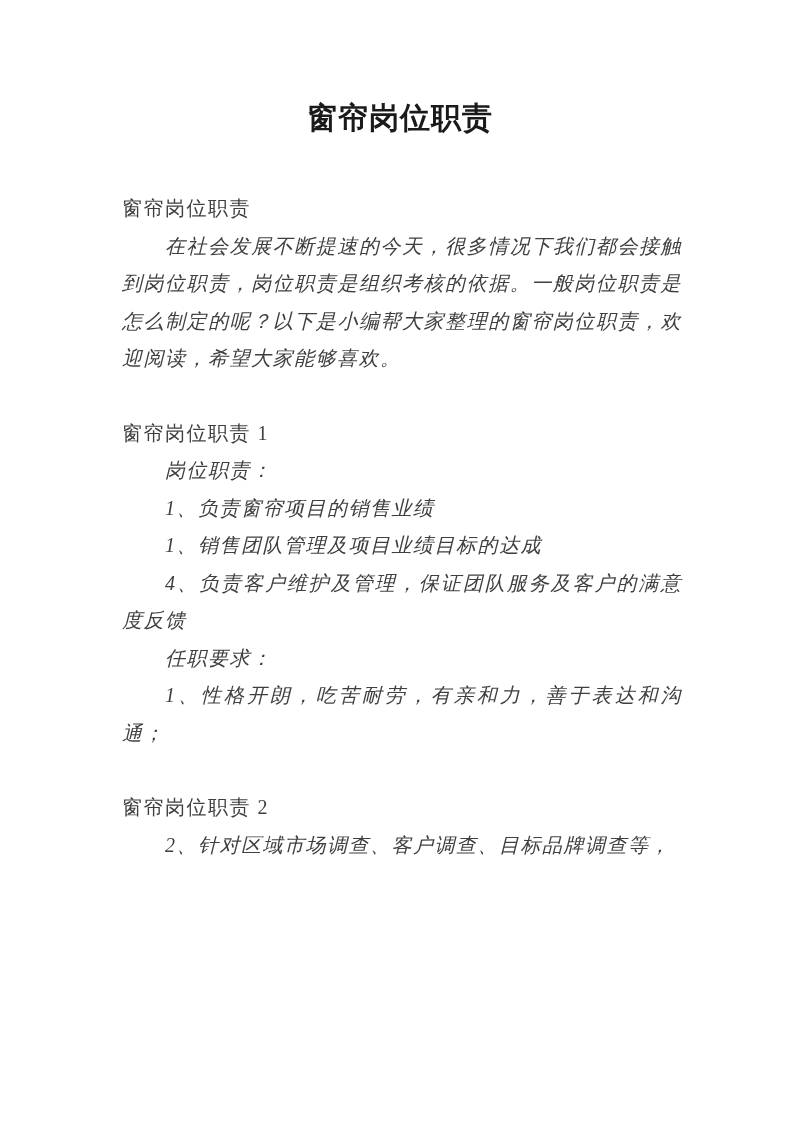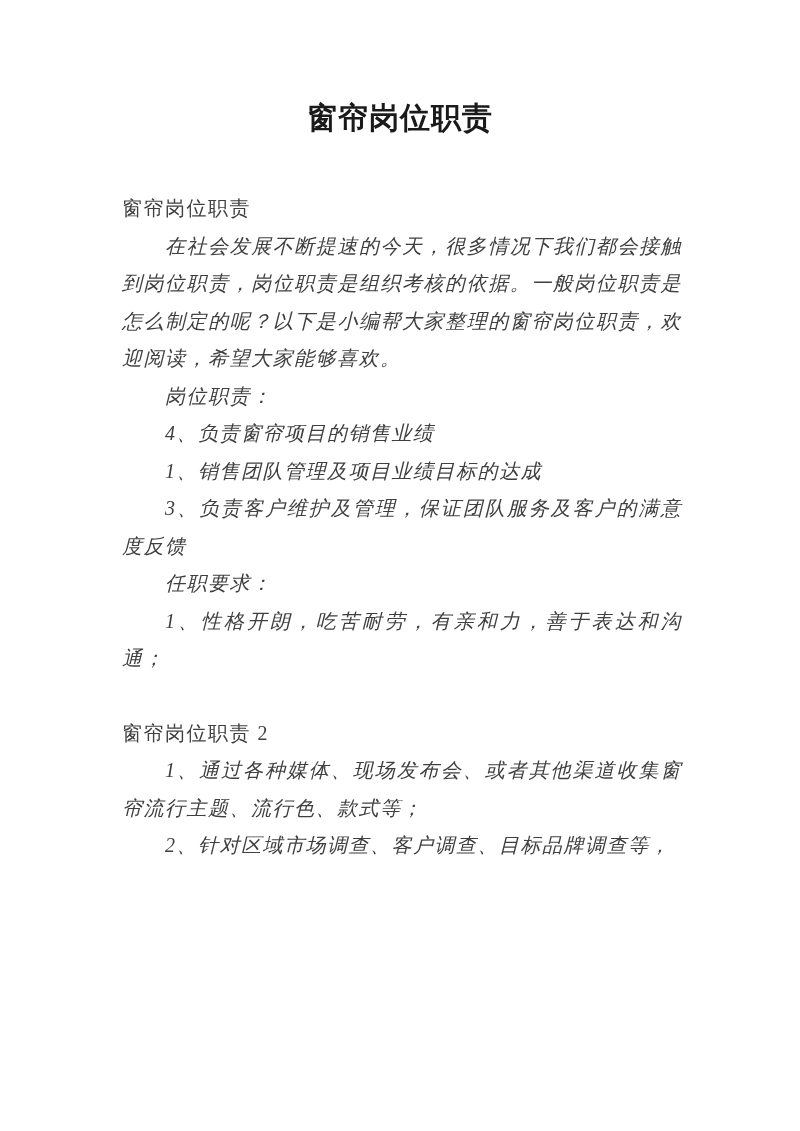--- a/index.html
+++ b/index.html
@@ -54,27 +54,27 @@
 <div class="page">
 
   <h1 class="doc-title">窗帘岗位职责</h1>
 
   <div class="content">
 
     <p>窗帘岗位职责</p>
 
     <p class="indent">在社会发展不断提速的今天，很多情况下我们都会接触到岗位职责，岗位职责是组织考核的依据。一般岗位职责是怎么制定的呢？以下是小编帮大家整理的窗帘岗位职责，欢迎阅读，希望大家能够喜欢。</p>
 
+    <p class="section-heading">窗帘岗位职责 1</p>
 
     <p class="indent">岗位职责：</p>
-    <p class="indent">4、负责窗帘项目的销售业绩</p>
+    <p class="indent">1、负责窗帘项目的销售业绩</p>
     <p class="indent">1、销售团队管理及项目业绩目标的达成</p>
-    <p class="indent">3、负责客户维护及管理，保证团队服务及客户的满意度反馈</p>
+    <p class="indent">4、负责客户维护及管理，保证团队服务及客户的满意度反馈</p>
     <p class="indent">任职要求：</p>
     <p class="indent">1、性格开朗，吃苦耐劳，有亲和力，善于表达和沟通；</p>
 
     <p class="section-heading">窗帘岗位职责 2</p>
 
-    <p class="indent">1、通过各种媒体、现场发布会、或者其他渠道收集窗帘流行主题、流行色、款式等；</p>
     <p class="indent">2、针对区域市场调查、客户调查、目标品牌调查等，</p>
 
   </div>
 </div>
 
 </body></html>

